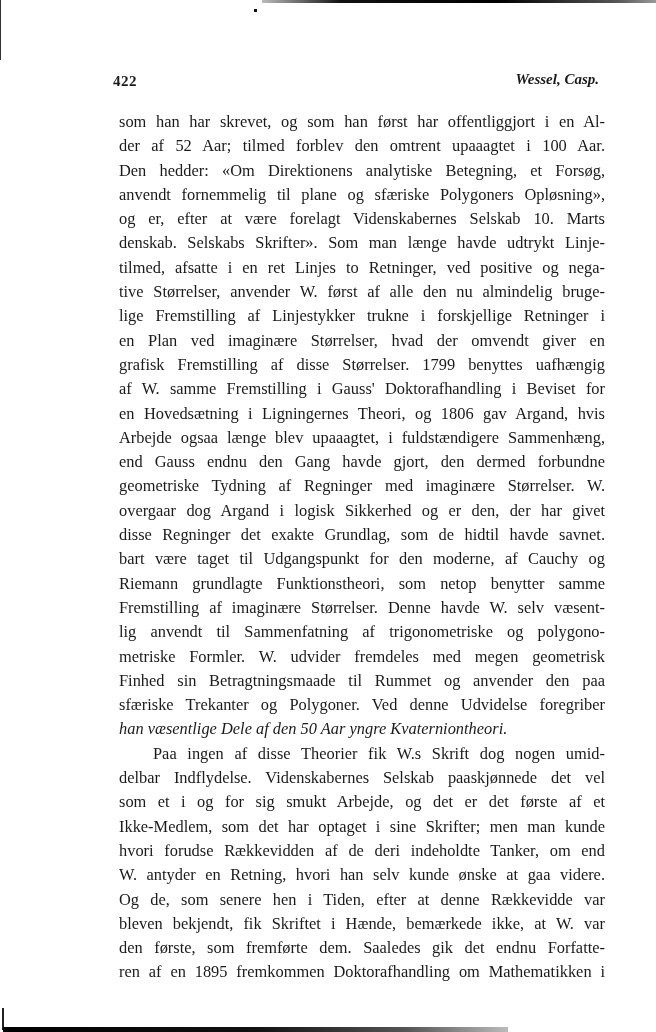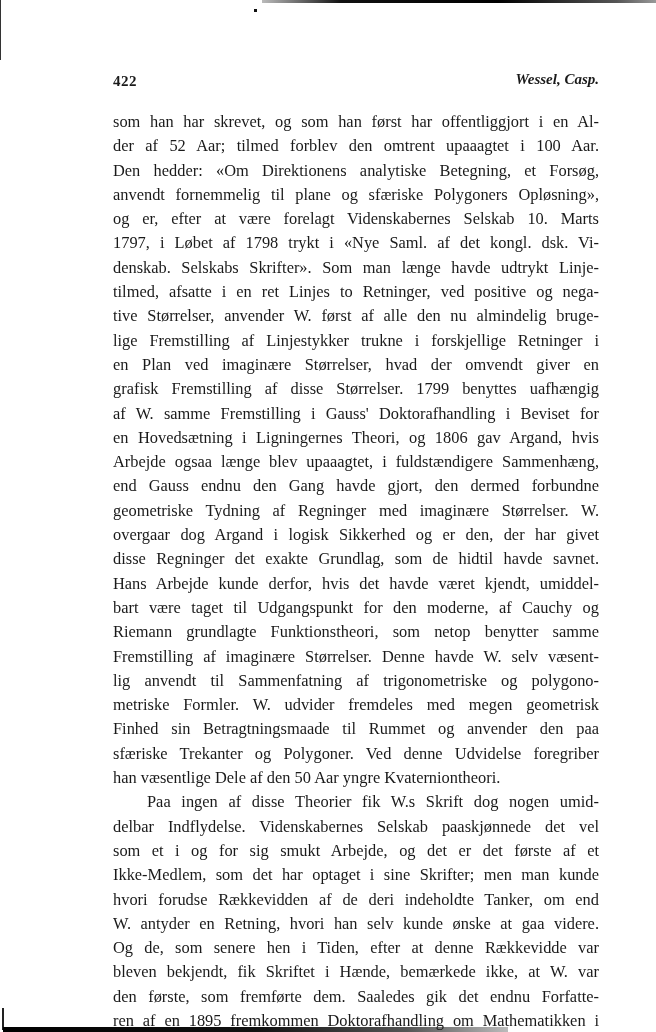--- a/index.html
+++ b/index.html
@@ -22,27 +22,27 @@
     position: absolute; left: 113px; top: 73px; width: 486px; height: 24px; font-weight: bold;
   }
   .page-number {
     position: absolute; left: 0; top: 0; font-size: 15px; letter-spacing: 0.5px;
   }
   .running-head {
     position: absolute; left: 0; right: 0; top: -2px; text-align: right;
     font-style: italic; font-size: 15px;
   }
   .body-text {
-    position: absolute; left: 113px; top: 110px; width: 486px;
+    position: absolute; left: 119px; top: 110px; width: 486px;
   }
   .line {
     display: block; height: 24.3px; line-height: 24.3px; font-size: 16.4px;
     white-space: nowrap; text-align: justify; text-align-last: justify;
   }
-  .line.last { text-align-last: left; }
+  .line.last { text-align-last: left; font-style: italic; }
   .line.indent { padding-left: 34px; }
 </style>
 </head>
 <body>
 
 <div class="top-edge"></div>
 <div class="top-dot"></div>
 <div class="left-edge"></div>
 <div class="bottom-left"></div>
 <div class="bottom-edge"></div>
@@ -51,35 +51,33 @@
   <span class="page-number">422</span>
   <div class="running-head">Wessel, Casp.</div>
 </div>
 
 <div class="body-text" id="body-text">
     <span class="line">som han har skrevet, og som han først har offentliggjort i en Al-</span>
     <span class="line">der af 52 Aar; tilmed forblev den omtrent upaaagtet i 100 Aar.</span>
     <span class="line">Den hedder: «Om Direktionens analytiske Betegning, et Forsøg,</span>
     <span class="line">anvendt fornemmelig til plane og sfæriske Polygoners Opløsning»,</span>
     <span class="line">og er, efter at være forelagt Videnskabernes Selskab 10. Marts</span>
-    <span class="line">1797, i Løbet af 1798 trykt i «Nye Saml. af det kongl. dsk. Vi-</span>
     <span class="line">denskab. Selskabs Skrifter». Som man længe havde udtrykt Linje-</span>
     <span class="line">tilmed, afsatte i en ret Linjes to Retninger, ved positive og nega-</span>
     <span class="line">tive Størrelser, anvender W. først af alle den nu almindelig bruge-</span>
     <span class="line">lige Fremstilling af Linjestykker trukne i forskjellige Retninger i</span>
     <span class="line">en Plan ved imaginære Størrelser, hvad der omvendt giver en</span>
     <span class="line">grafisk Fremstilling af disse Størrelser. 1799 benyttes uafhængig</span>
     <span class="line">af W. samme Fremstilling i Gauss' Doktorafhandling i Beviset for</span>
     <span class="line">en Hovedsætning i Ligningernes Theori, og 1806 gav Argand, hvis</span>
     <span class="line">Arbejde ogsaa længe blev upaaagtet, i fuldstændigere Sammenhæng,</span>
     <span class="line">end Gauss endnu den Gang havde gjort, den dermed forbundne</span>
     <span class="line">geometriske Tydning af Regninger med imaginære Størrelser. W.</span>
     <span class="line">overgaar dog Argand i logisk Sikkerhed og er den, der har givet</span>
     <span class="line">disse Regninger det exakte Grundlag, som de hidtil havde savnet.</span>
-    <span class="line">Hans Arbejde kunde derfor, hvis det havde været kjendt, umiddel-</span>
     <span class="line">bart være taget til Udgangspunkt for den moderne, af Cauchy og</span>
     <span class="line">Riemann grundlagte Funktionstheori, som netop benytter samme</span>
     <span class="line">Fremstilling af imaginære Størrelser. Denne havde W. selv væsent-</span>
     <span class="line">lig anvendt til Sammenfatning af trigonometriske og polygono-</span>
     <span class="line">metriske Formler. W. udvider fremdeles med megen geometrisk</span>
     <span class="line">Finhed sin Betragtningsmaade til Rummet og anvender den paa</span>
     <span class="line">sfæriske Trekanter og Polygoner. Ved denne Udvidelse foregriber</span>
     <span class="line last">han væsentlige Dele af den 50 Aar yngre Kvaterniontheori.</span>
     <span class="line indent">Paa ingen af disse Theorier fik W.s Skrift dog nogen umid-</span>
     <span class="line">delbar Indflydelse. Videnskabernes Selskab paaskjønnede det vel</span>

